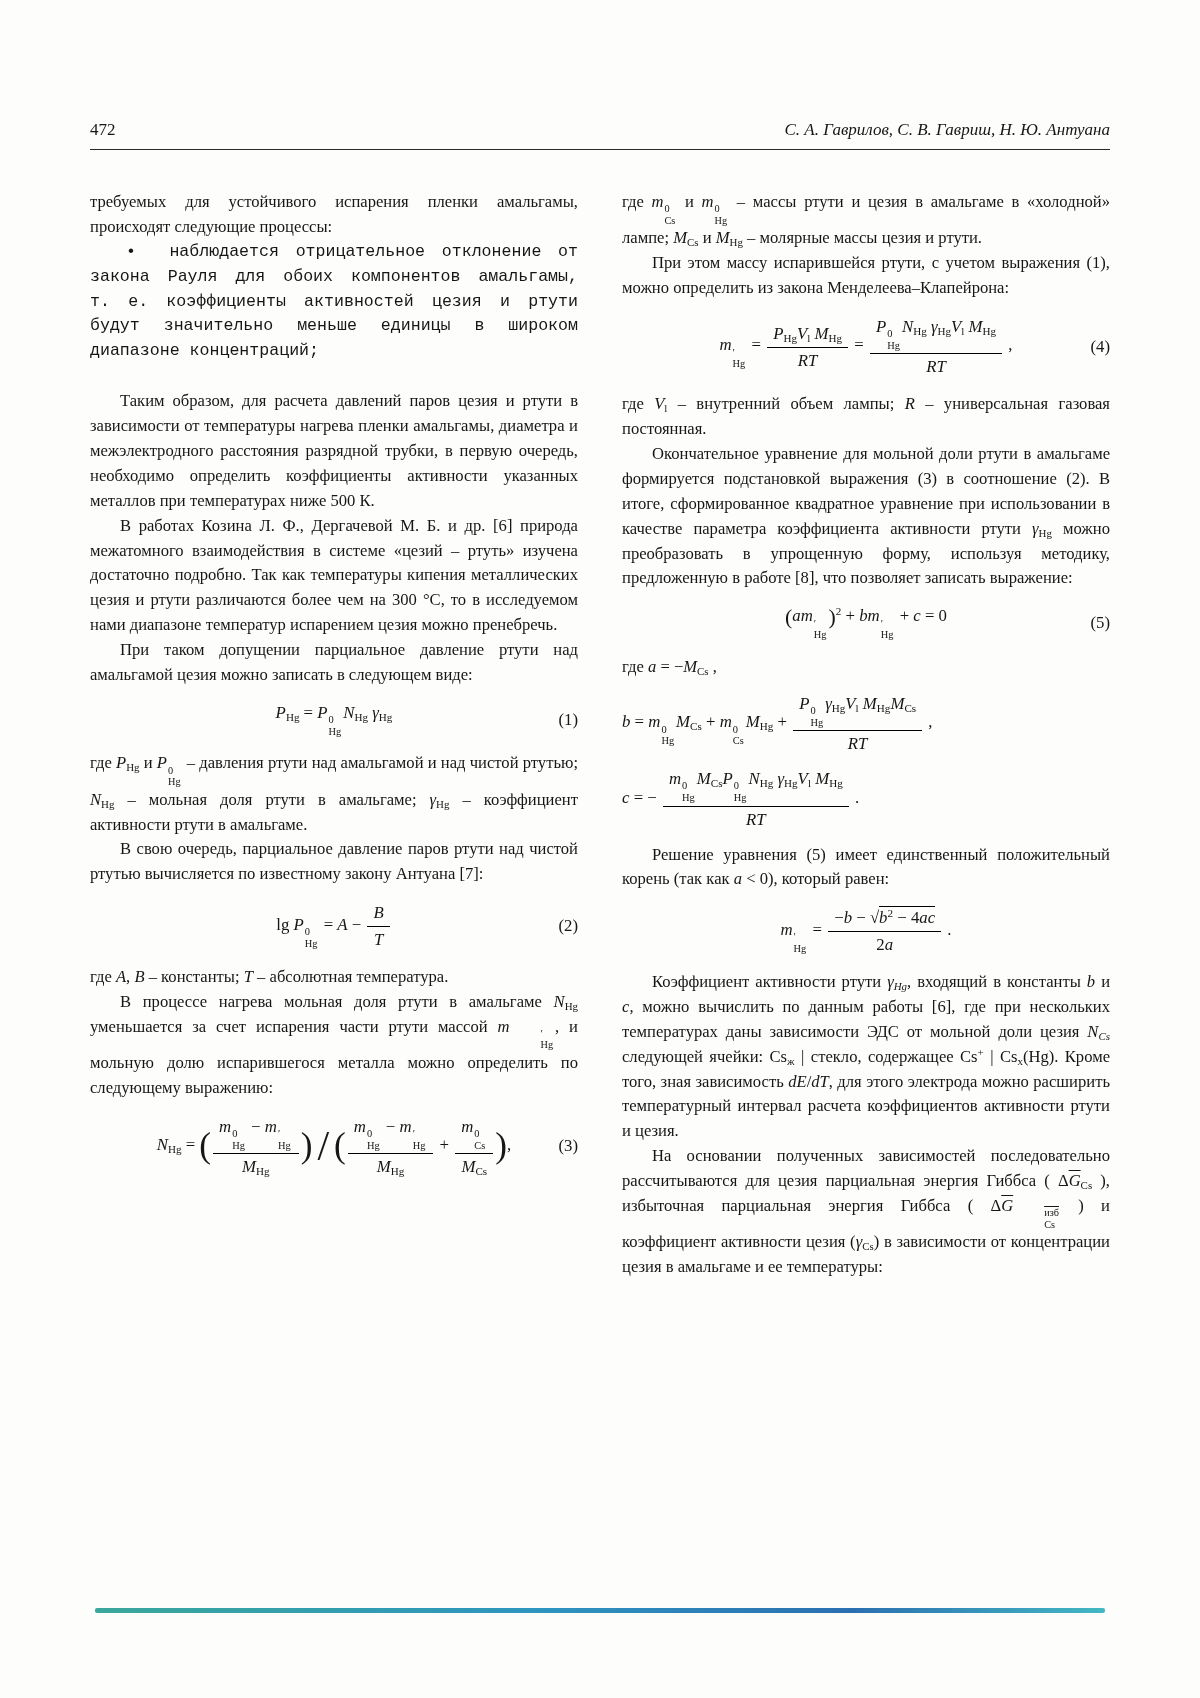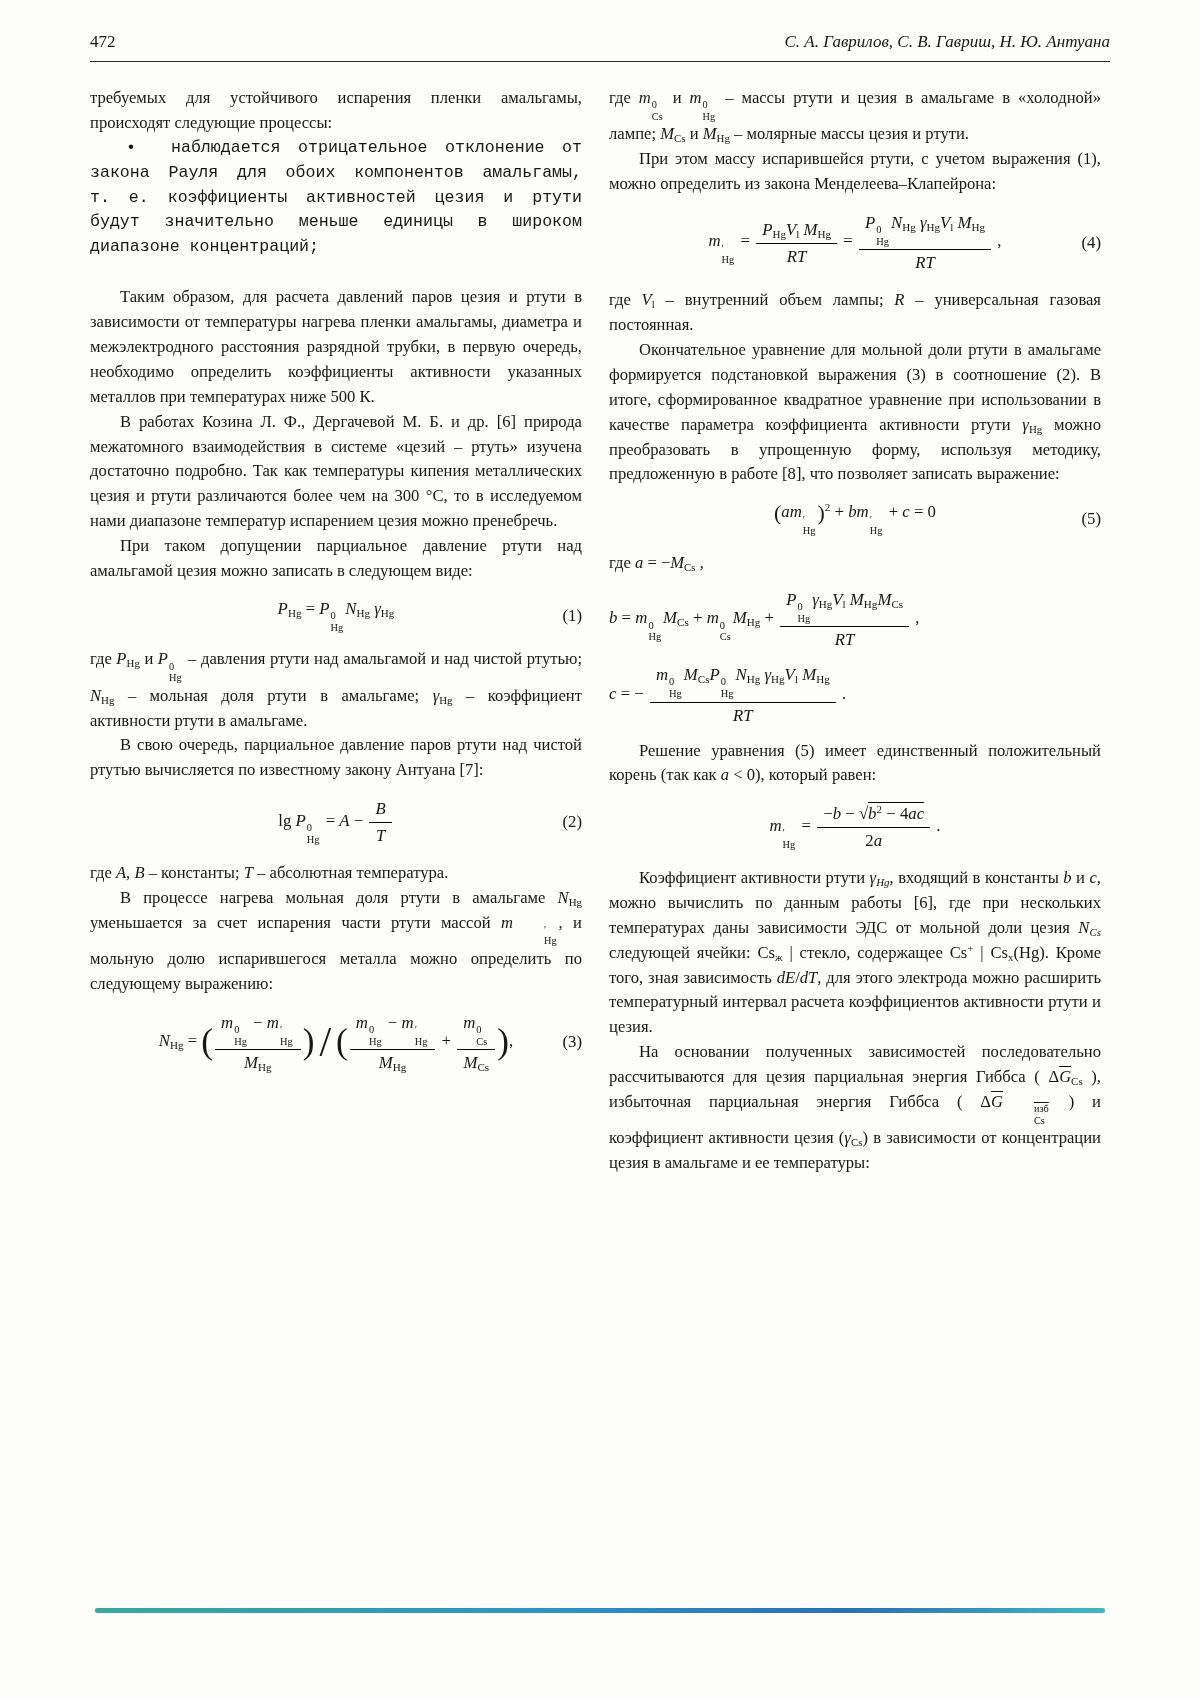--- a/index.html
+++ b/index.html
@@ -7,31 +7,31 @@
   html, body { margin: 0; padding: 0; }
   body {
     width: 1200px; height: 1698px;
     background: #fdfdfb;
     font-family: "Liberation Serif", "DejaVu Serif", serif;
     color: #161616;
   }
   .page {
     position: relative;
     width: 1200px; height: 1620px;
-    padding: 32px 90px 0 90px;
+    padding: 120px 90px 0 90px;
     overflow: hidden;
   }
   .page-header {
     display: flex; justify-content: space-between; align-items: baseline;
     font-size: 17px;
     padding-bottom: 9px;
     border-bottom: 1.6px solid #2a2a2a;
   }
   .authors { font-style: italic; }
-  .columns { display: flex; gap: 27px; margin-top: 24px; }
+  .columns { display: flex; gap: 44px; margin-top: 40px; }
   .col {
     width: 492px;
     font-size: 16.6px;
     line-height: 1.5;
     text-align: justify;
   }
   p { margin: 0; }
   .ind { text-indent: 30px; }
   .bullet { text-indent: 36px; font-family: Liberation Mono, monospace; }
   .gap { margin-top: 25px; }

